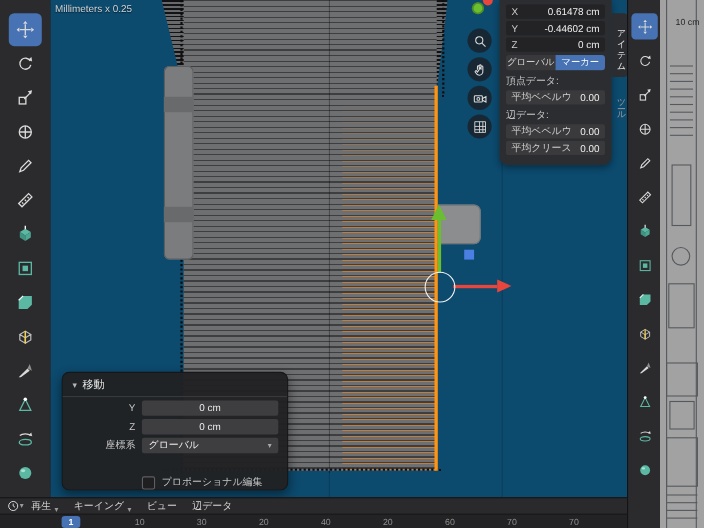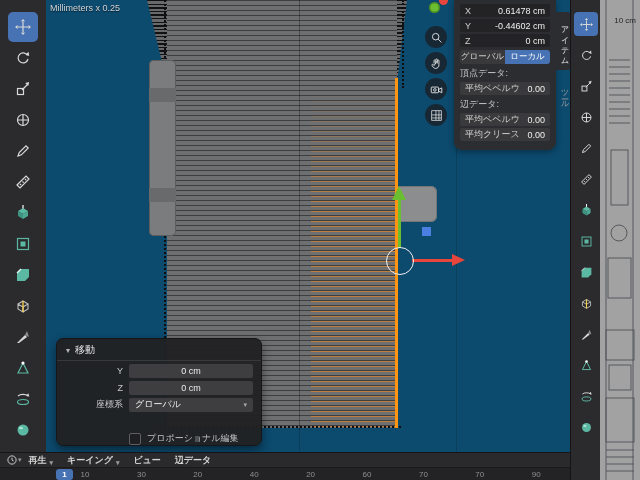--- a/index.html
+++ b/index.html
@@ -63,24 +63,24 @@
   .op-label{width:58px;text-align:right;padding-right:6px;font-size:9px;color:#c9c9c9;}
   .op-field{flex:1;height:14px;background:#3e3e40;border-radius:2px;display:flex;align-items:center;justify-content:center;font-size:9px;color:#ececec;}
   .op-field.dropdown{justify-content:space-between;padding:0 6px;}
   .op-chev{font-size:7px;color:#a8a8a8;}
   .op-checkrow{display:flex;align-items:center;margin:20px 8px 0 72px;}
   .op-checkbox{width:10px;height:10px;background:#1f1f21;border:1px solid #5f5f61;border-radius:2px;}
   .op-checklabel{margin-left:6px;font-size:9px;color:#c4c4c4;}
   
   #timeline{position:absolute;left:0;top:452px;width:570px;height:28px;background:#2a2a2c;border-top:1px solid #151517;box-sizing:border-box;}
   #tl-header{height:14px;display:flex;align-items:center;padding-left:6px;}
-  .tl-menu{padding:0 7px;font-size:9px;color:#d6d6d6;display:flex;align-items:flex-end;gap:3px;font-weight:bold;}
+  .tl-menu{padding:0 7px;font-size:9px;color:#d6d6d6;display:flex;align-items:flex-end;gap:3px;}
   .chev{font-size:7px;color:#9a9a9a;}
   #tl-ruler{position:relative;height:13px;background:#232325;border-top:1px solid #1a1a1c;}
-  .tick{position:absolute;top:2px;transform:translateX(-50%);font-size:8px;color:#8f8f8f;}
+  .tick{position:absolute;top:2px;transform:translateX(-50%);font-size:8px;color:#8f8f8f;margin-left:42px;}
   #frame-badge{position:absolute;left:56px;top:1px;width:17px;height:11px;background:var(--accent,#4772b3);border-radius:3px;color:#fff;font-size:8px;font-weight:bold;display:flex;align-items:center;justify-content:center;}
   
   #blueprint{position:absolute;left:600px;top:0;width:40px;height:480px;background:#a2a2a3;overflow:hidden;}
   #bp-scale{position:absolute;right:4px;top:16px;font-size:8px;color:#232527;}
 </style>
 </head>
 <body style="--accent: #4772b3; --selection-orange: #ff9312; --axis-green: #6abe30; --axis-red: #e8463c; --axis-blue: #4b7fe1;">
 
 <div id="left-toolbar">
     <div class="tool active" style="top:12px">
@@ -270,21 +270,21 @@
           <span class="np-l">Y</span>
           <span class="np-v">-0.44602 cm</span>
         </div>
         <div class="np-row">
           <span class="np-l">Z</span>
           <span class="np-v">0 cm</span>
         </div>
       </div>
     <div class="np-orient" id="np-orient">
         <div class="np-btn">グローバル</div>
-        <div class="np-btn active">ローカル</div>
+        <div class="np-btn active">マーカー</div>
       </div>
     <div class="np-label">頂点データ:</div>
     <div id="np-vertex">
         <div class="np-row data">
           <span class="np-l">平均ベベルウ</span>
           <span class="np-v">0.00</span>
         </div>
       </div>
     <div class="np-label">辺データ:</div>
     <div id="np-edge">

